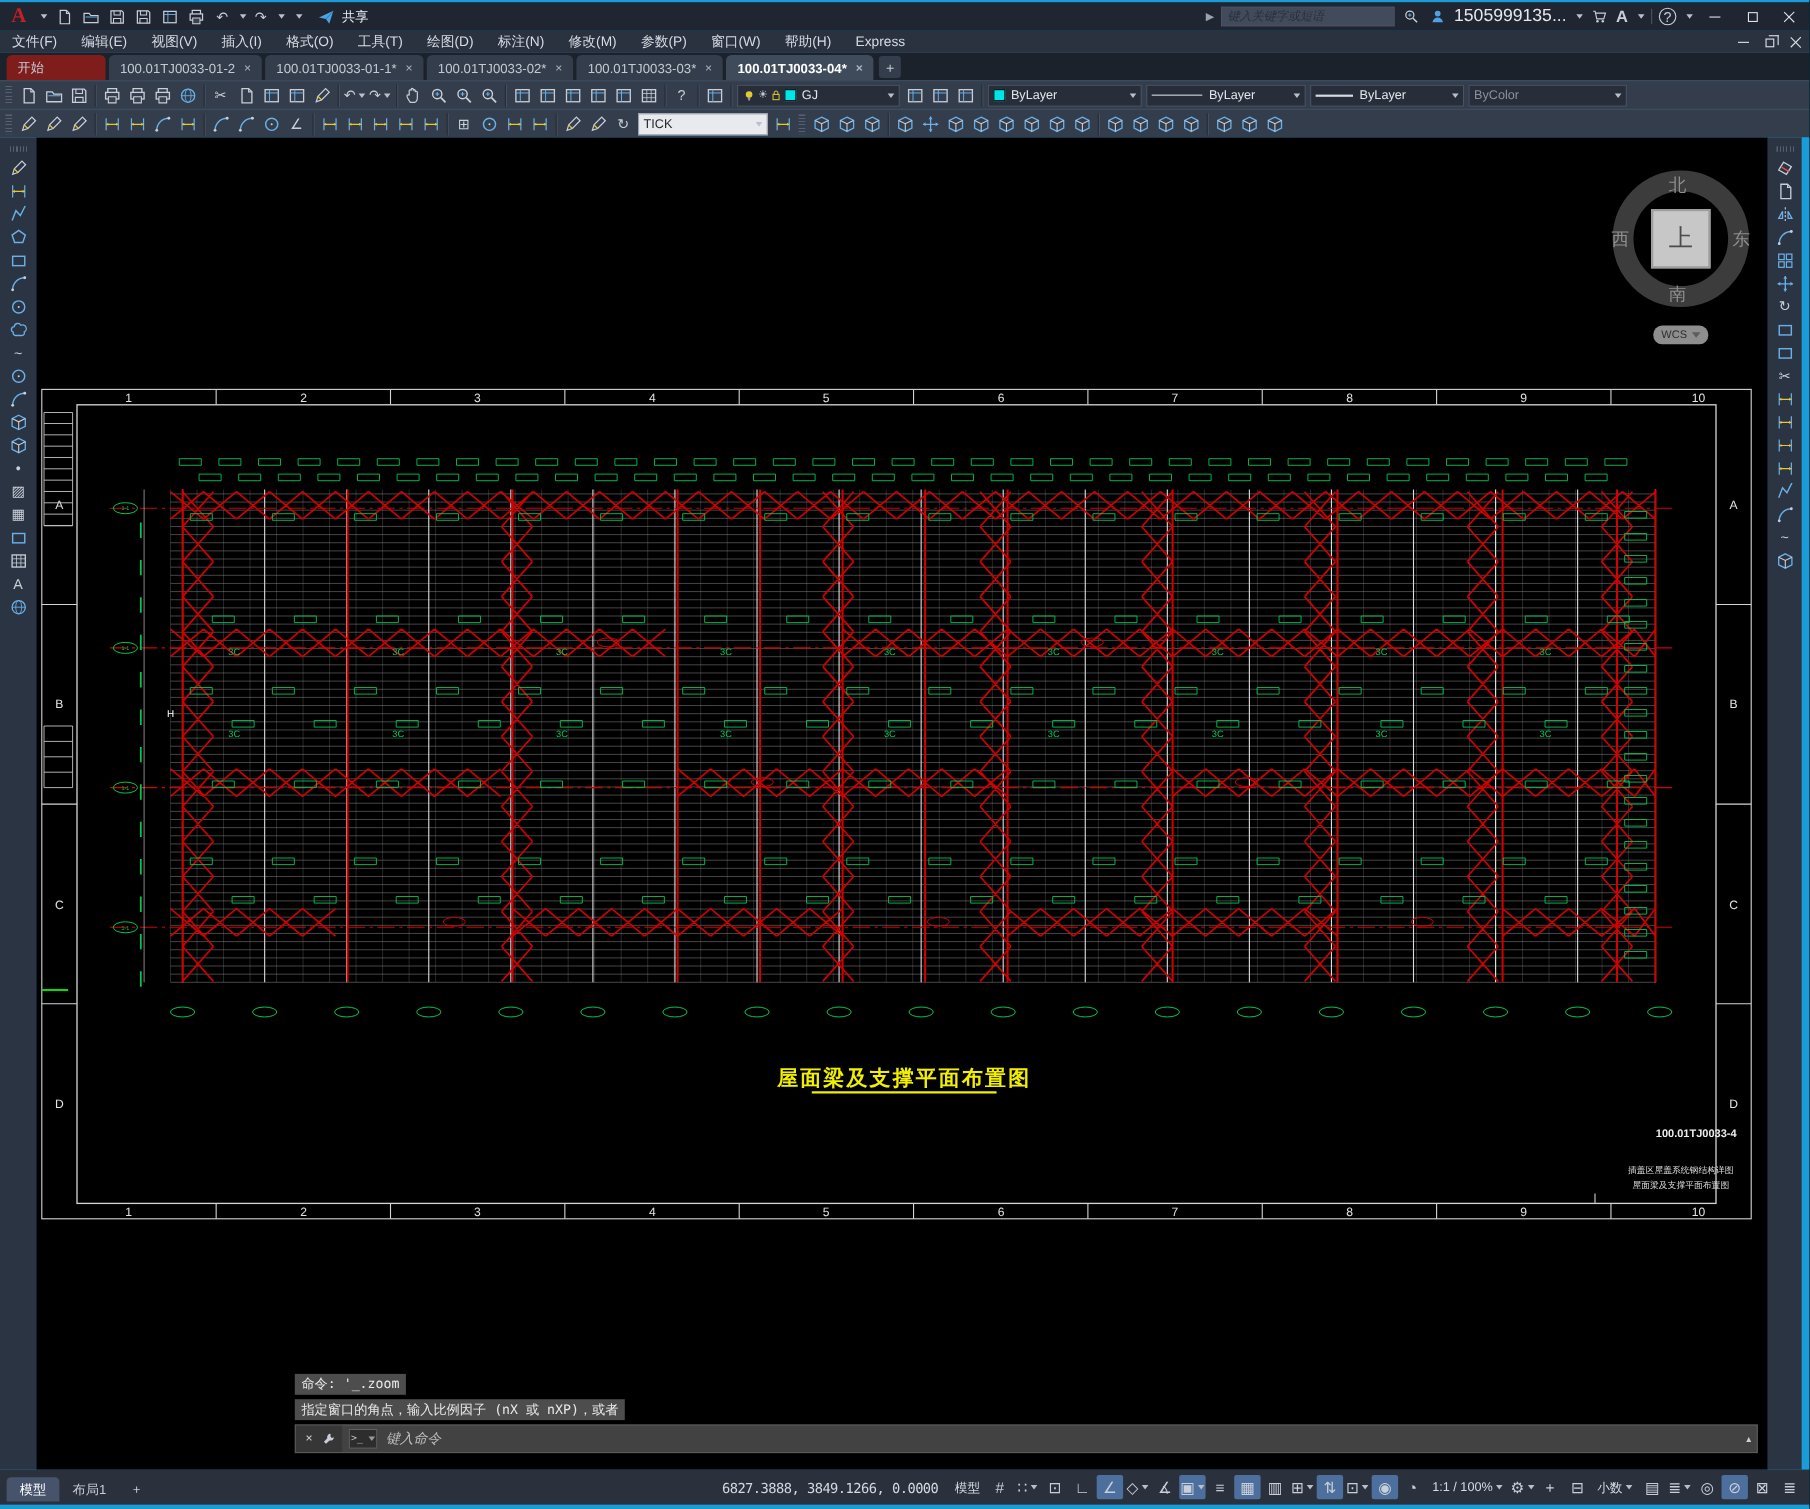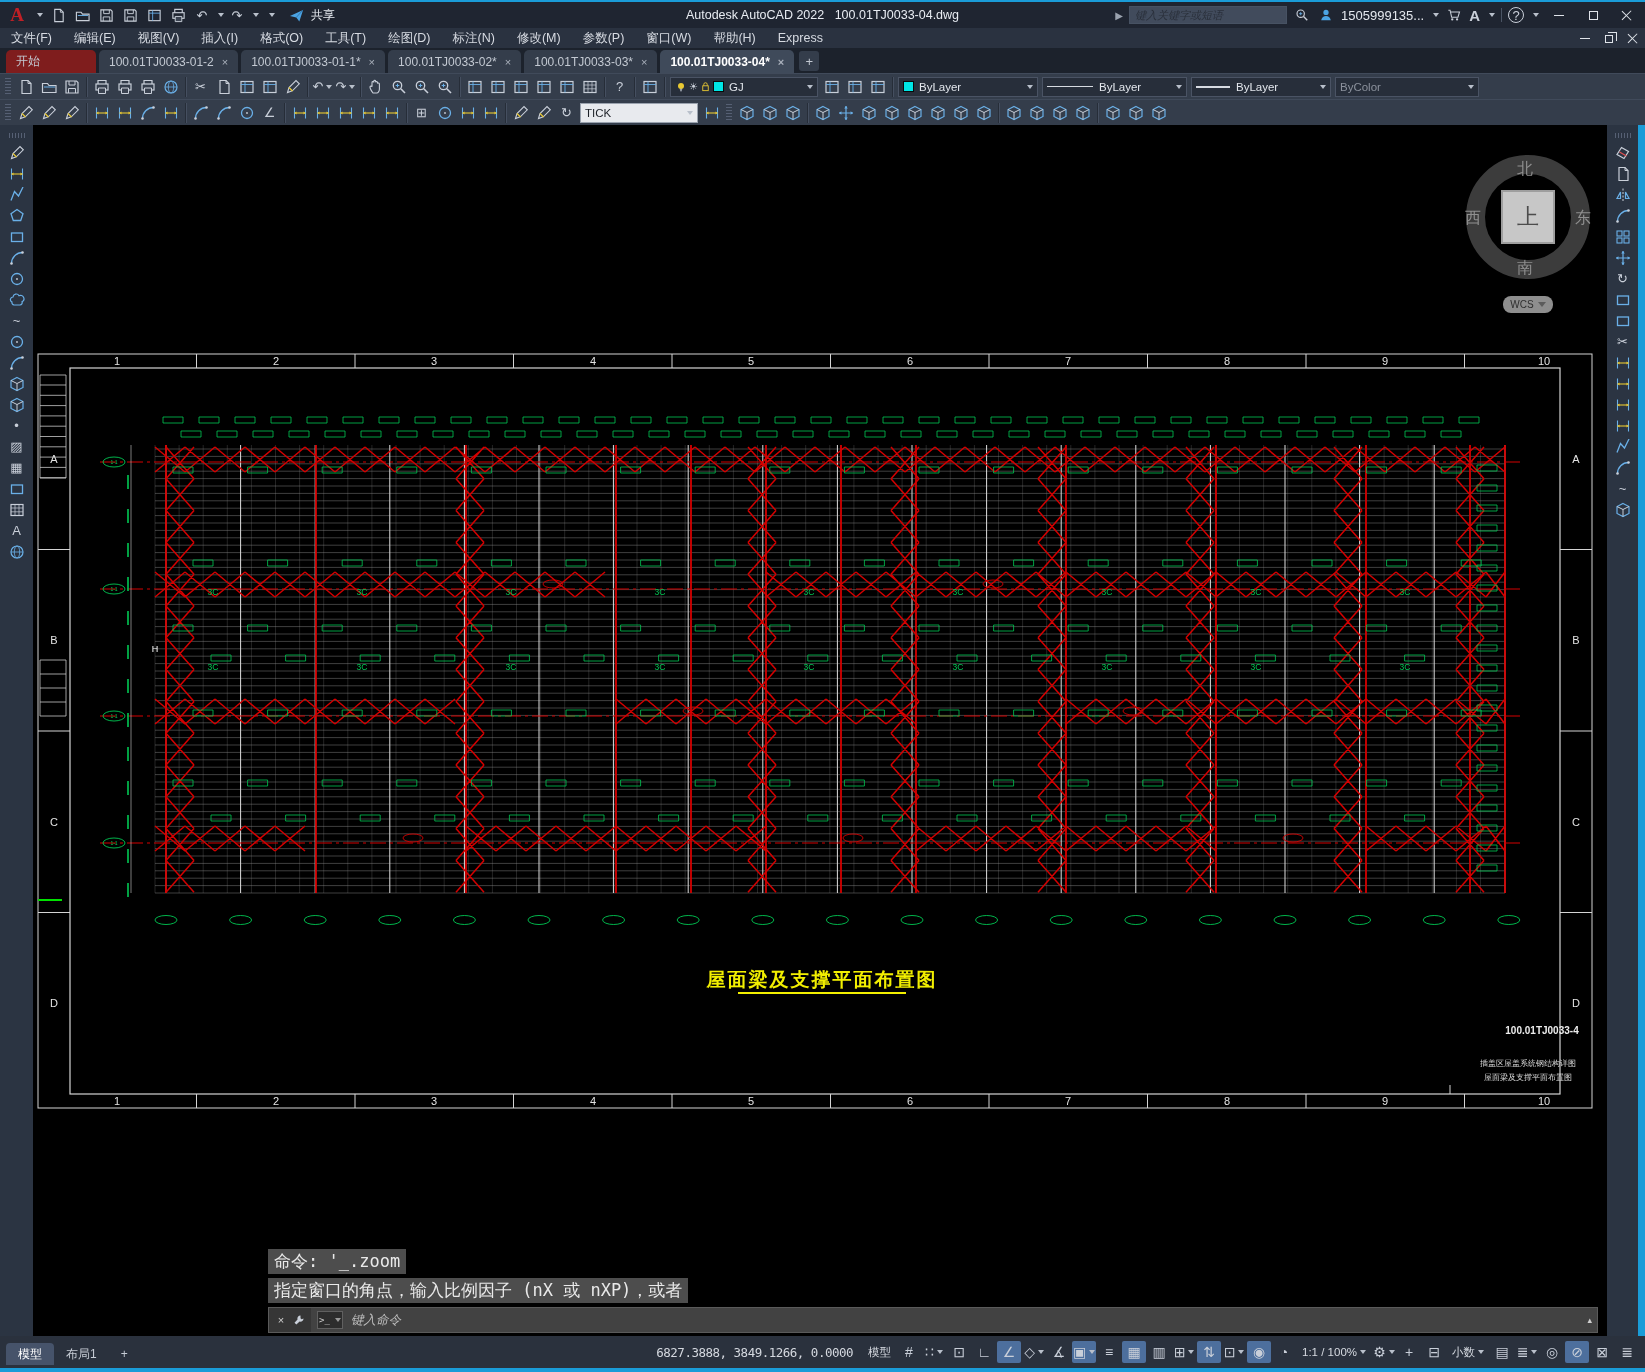--- a/index.html
+++ b/index.html
@@ -16,21 +16,21 @@
   .qbtn { width:22px; height:20px; display:flex; align-items:center; justify-content:center; }
   .qbtn svg { width:15px; height:15px; }
   .share-label { font-size:12px; margin-left:2px; color:#e8ecf2; }
   #title-center { position:absolute; left:0; right:0; text-align:center; font-size:12.5px; color:#e8ecf2; pointer-events:none; }
   #title-right { margin-left:auto; display:flex; align-items:center; gap:6px; padding-right:4px; }
   #search-box { width:158px; height:18px; background:#414b5c; border:1px solid #55607355;
     color:#20242c; font-style:italic; font-size:11px; padding:0 5px; }
   #search-box::placeholder { color:#2a303b; font-style:italic; }
   .tb-ico { width:18px; height:18px; display:flex; align-items:center; justify-content:center; }
   .tb-ico svg { width:14px; height:14px; }
-  .acct { font-size:13px; color:#e4e8ee; }
+  .acct { font-size:16px; color:#e4e8ee; }
   .caret { width:0; height:0; border-left:3.5px solid transparent; border-right:3.5px solid transparent;
     border-top:4px solid #b9c0cb; display:inline-block; margin-left:3px; }
   .vline { width:1px; height:14px; background:#4a5464; }
   .winbtn { width:28px; height:22px; display:flex; align-items:center; justify-content:center; color:#dfe3e9; font-size:13px; }
   .wb-min { width:10px; height:1px; background:#dfe3e9; }
   .wb-max { width:9px; height:9px; border:1px solid #dfe3e9; }
   .wb-x { position:relative; width:10px; height:10px; }
   .wb-x::before,.wb-x::after { content:""; position:absolute; left:4px; top:-1px; width:1.4px; height:13px; background:#dfe3e9; }
   .wb-x::before { transform:rotate(45deg);} .wb-x::after { transform:rotate(-45deg);}
 
@@ -99,21 +99,21 @@
   .vc-lbl { position:absolute; color:#8f8f8f; font-size:16px; }
   #vc-n { left:76px; top:29px; } #vc-s { left:76px; top:128px; }
   #vc-w { left:24px; top:78px; } #vc-e { left:134px; top:78px; }
   #wcs-btn { position:absolute; left:62px; top:166px; width:50px; height:17px; background:#8e8e8e;
     border-radius:8px; display:flex; align-items:center; justify-content:center; gap:4px;
     font-size:10px; color:#2e2e2e; }
   .wcs-caret { width:0; height:0; border-left:4px solid transparent; border-right:4px solid transparent; border-top:5px solid #5c5c5c; }
 
   
   #console { position:absolute; left:235px; top:1124px; width:1330px; }
-  .hist-line { display:table; background:#4d4d4d; color:#e9e9e9; font-size:17px;
+  .hist-line { display:table; background:#4d4d4d; color:#e9e9e9; font-size:12px;
     font-family:"DejaVu Sans Mono", monospace; padding:1px 6px; margin-bottom:4px; }
   #cmd-bar { display:flex; align-items:center; height:26px; background:#424242; border:1px solid #5a5a5a; margin-top:2px; }
   #cmd-left { display:flex; align-items:center; gap:2px; background:#363636; height:100%; padding:0 4px; }
   #cmd-left .cbtn { width:16px; height:16px; display:flex; align-items:center; justify-content:center; color:#cfcfcf; font-size:11px; }
   #cmd-prompt { display:flex; align-items:center; margin-left:6px; width:26px; height:18px; background:#2d2d2d;
     border:1px solid #606060; color:#cfcfcf; font-size:9px; justify-content:center; gap:2px;
     font-family:"DejaVu Sans Mono", monospace; }
   #cmd-input { flex:1; background:transparent; border:none; outline:none; color:#d8d8d8;
     font-style:italic; font-size:12.5px; padding-left:8px; }
   #cmd-input::placeholder { color:#bdbdbd; font-style:italic; }
@@ -299,23 +299,20 @@
           <span class="ig">↷</span>
         </span>
       <span class="caret"></span>
       <span class="caret" style="margin:0 8px"></span>
       <span class="qbtn">
           <svg viewBox="0 0 16 16">
             <use href="#plane"></use>
           </svg>
         </span>
       <span class="share-label">共享</span>
-    </div>
-    <div id="title-center">
-      <span>Autodesk AutoCAD 2022</span>&nbsp;&nbsp;&nbsp;<span>100.01TJ0033-04.dwg</span>
     </div>
     <div id="title-right">
       <span style="color:#9aa2ae;font-size:10px">▶</span>
       <input id="search-box" placeholder="键入关键字或短语" style="">
       <span class="tb-ico">
           <svg viewBox="0 0 16 16">
             <use href="#mag"></use>
           </svg>
         </span>
       <span class="tb-ico">

